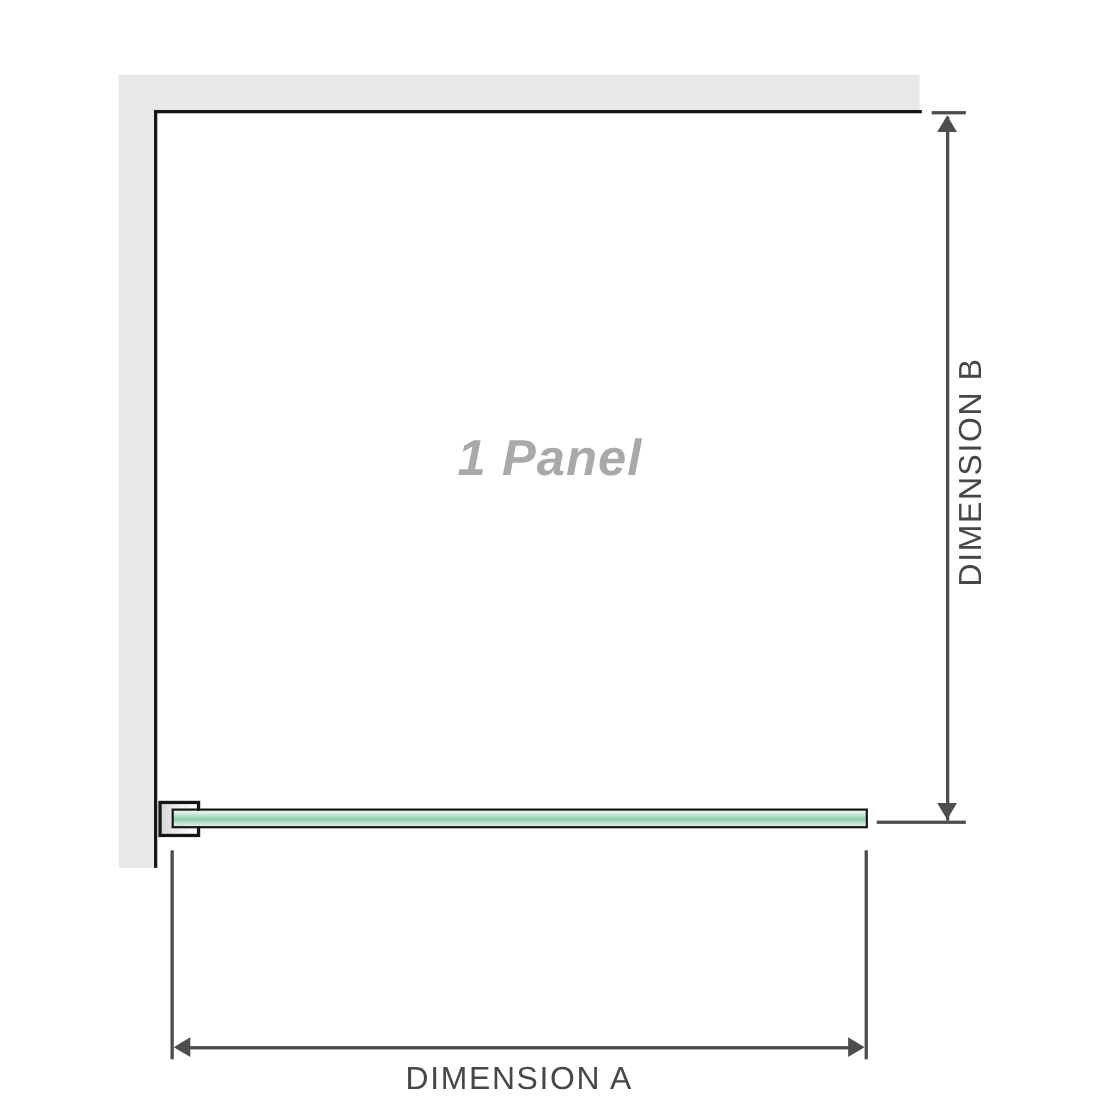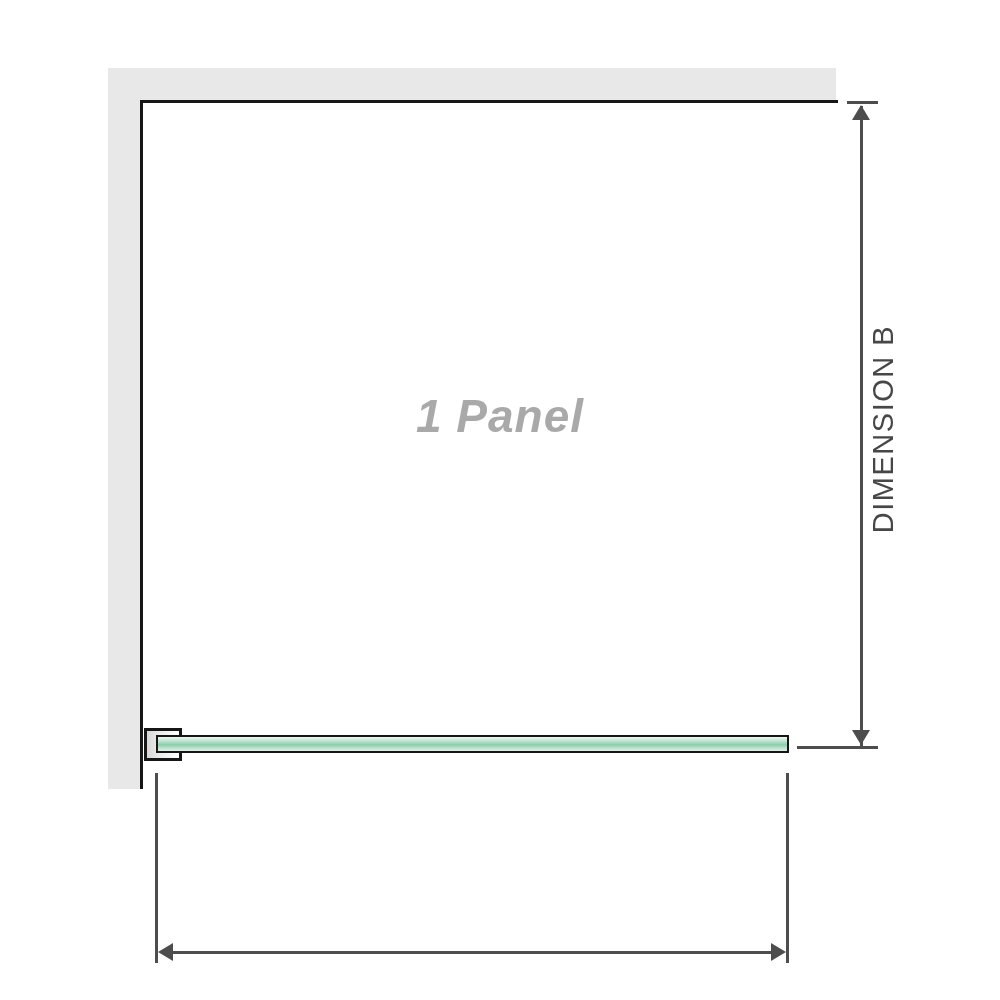--- a/index.html
+++ b/index.html
@@ -163,16 +163,17 @@
   <div class="abs dim dimb-line"></div>
   <div class="abs arrow arrow-up"></div>
   <div class="abs arrow arrow-down"></div>
   <div class="abs dim-label dimb-label">DIMENSION B</div>
 
   <div class="abs dim dima-ext-left"></div>
   <div class="abs dim dima-ext-right"></div>
   <div class="abs dim dima-line"></div>
   <div class="abs arrow arrow-left"></div>
   <div class="abs arrow arrow-right"></div>
+  <div class="abs dim-label dima-label">DIMENSION A</div>
 
   <div class="abs bottom-divider"></div>
 
 </div>
 
 </body></html>

